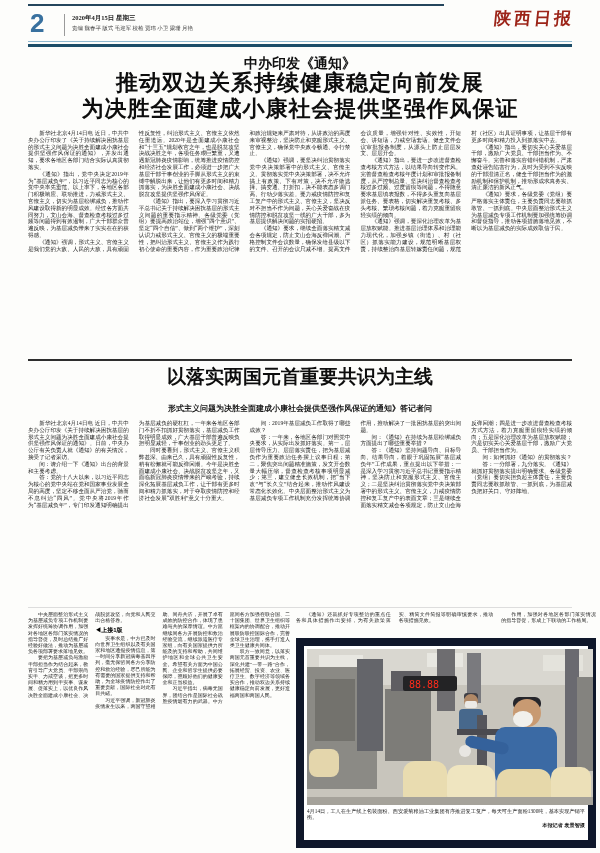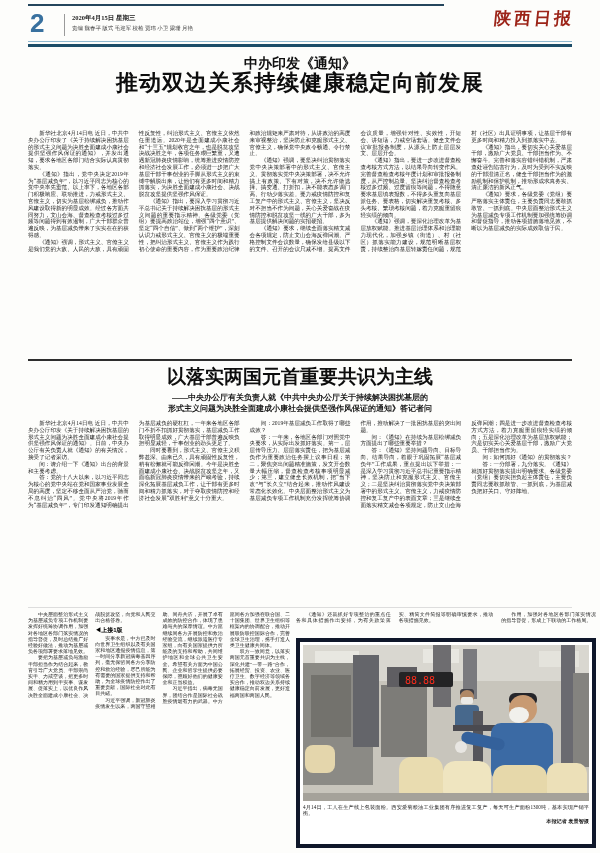--- a/index.html
+++ b/index.html
@@ -41,21 +41,21 @@
          font-size:5.6px;line-height:6.8px;color:#222;}
   .hairline{position:absolute;left:28px;top:607px;width:544px;height:1px;background:#ddd;}
   
   .band-left{left:28px;top:612px;width:262px;height:240px;column-count:4;column-gap:7px;
              font-size:5px;line-height:6.2px;color:#222;}
   .marker{font-family:"Liberation Sans",sans-serif;font-weight:bold;font-size:6px;
           margin:3px 0 2px 0;color:#000;}
   .strip{left:296px;top:612px;width:300px;height:22px;column-count:3;column-gap:8px;
          font-size:5px;line-height:6.2px;color:#222;}
   .redbox{position:absolute;left:296px;top:638px;width:300px;height:210px;box-sizing:border-box;
-          border:4px solid #0f172a;background:#fff;padding:3px;}
+          border:8px solid #0f172a;background:#fff;padding:3px;}
   .photo-frame{width:286px;height:156px;background:#c8c5bc;overflow:hidden;}
   .caption{margin-top:3px;font-size:5.2px;line-height:6.4px;text-align:justify;color:#222;}
   .credit{font-size:5.2px;text-align:right;color:#222;margin-top:1px;font-weight:bold;}
 </style>
 </head>
 <body>
 
 <div class="page">
 
   <div class="top-rule"></div>
@@ -64,37 +64,37 @@
   <div class="dateblock">
     <div class="dateline">2020年4月15日 星期三</div>
     <div class="creditline">责编 魏春平 版式 毛迎军 校检 贾玮 小卫 梁珊 月艳</div>
   </div>
   <div class="masthead">陕西日报</div>
   <div class="rule-a"></div>
   <div class="rule-b"></div>
 
   <div class="kicker">中办印发《通知》</div>
   <div class="hl hl1">推动双边关系持续健康稳定向前发展</div>
+  <div class="hl hl2">为决胜全面建成小康社会提供坚强作风保证</div>
   <div class="colbody body1">
       <p>新华社北京4月14日电 近日，中共中央办公厅印发了《关于持续解决困扰基层的形式主义问题为决胜全面建成小康社会提供坚强作风保证的通知》，并发出通知，要求各地区各部门结合实际认真贯彻落实。</p>
       <p>《通知》指出，党中央决定2019年为“基层减负年”，以习近平同志为核心的党中央率先垂范、以上率下，各地区各部门积极响应、联动推进，力戒形式主义、官僚主义，切实为基层松绑减负，推动作风建设取得新的明显成效。经过各方面共同努力，文山会海、督查检查考核过多过频等问题得到有效遏制，广大干部群众普遍反映，为基层减负带来了实实在在的获得感。</p>
       <p>《通知》强调，形式主义、官僚主义是我们党的大敌、人民的大敌，具有顽固性反复性，纠治形式主义、官僚主义依然任重道远。2020年是全面建成小康社会和“十三五”规划收官之年，也是脱贫攻坚决战决胜之年，各项任务艰巨繁重，又遭遇新冠肺炎疫情影响，统筹推进疫情防控和经济社会发展工作，必须进一步把广大基层干部干事创业的手脚从形式主义的束缚中解脱出来，让他们有更多时间和精力抓落实，为决胜全面建成小康社会、决战脱贫攻坚提供坚强作风保证。</p>
       <p>《通知》指出，要深入学习贯彻习近平总书记关于持续解决困扰基层的形式主义问题的重要指示精神。各级党委（党组）要提高政治站位，增强“四个意识”、坚定“四个自信”、做到“两个维护”，深刻认识力戒形式主义、官僚主义的极端重要性，把纠治形式主义、官僚主义作为践行初心使命的重要内容，作为重要政治纪律和政治规矩来严肃对待，从讲政治的高度来审视整治，坚决防止和克服形式主义、官僚主义，确保党中央政令畅通、令行禁止。</p>
       <p>《通知》强调，要坚决纠治贯彻落实党中央决策部署中的形式主义、官僚主义。贯彻落实党中央决策部署，决不允许搞上有政策、下有对策，决不允许做选择、搞变通、打折扣，决不能表态多调门高、行动少落实差。要力戒疫情防控和复工复产中的形式主义、官僚主义，坚决反对不担当不作为问题，关心关爱奋战在疫情防控和脱贫攻坚一线的广大干部，多为基层提供解决问题的实招硬招。</p>
       <p>《通知》要求，继续全面落实精文减会各项规定，防止文山会海反弹回潮。严格控制文件会议数量，确保发给县级以下的文件、召开的会议只减不增。提高文件会议质量，增强针对性、实效性，开短会、讲短话，力戒空话套话。健全文件会议审批报备制度，从源头上防止层层发文、层层开会。</p>
       <p>《通知》指出，要进一步改进督查检查考核方式方法，以结果导向转变作风。完善督查检查考核年度计划和审批报备制度，从严控制总量。坚决纠治督查检查考核过多过频、过度留痕等问题，不得随意要求基层填表报数，不得多头重复向基层派任务、要表格，切实解决重复考核、多头考核、繁琐考核问题，着力克服重留痕轻实绩的倾向。</p>
       <p>《通知》强调，要深化治理改革为基层放权赋能。推进基层治理体系和治理能力现代化，加强乡镇（街道）、村（社区）抓落实能力建设，规范明晰基层权责，持续整治向基层转嫁责任问题，规范村（社区）出具证明事项，让基层干部有更多时间和精力投入到抓落实中去。</p>
       <p>《通知》指出，要切实关心关爱基层干部，激励广大党员、干部担当作为、不懈奋斗。完善和落实容错纠错机制，严肃查处诬告陷害行为，及时为受到不实反映的干部澄清正名，健全干部担当作为的激励机制和保护机制，推动形成求真务实、清正廉洁的新风正气。</p>
       <p>《通知》要求，各级党委（党组）要严格落实主体责任，主要负责同志要敢抓敢管、一抓到底。中央层面整治形式主义为基层减负专项工作机制要加强统筹协调和督促指导，推动各项措施落地见效，不断以为基层减负的实际成效取信于民。</p>
     </div>
 
   <div class="sep"></div>
 
   <div class="hl3">以落实两国元首重要共识为主线</div>
-  <div class="sub sub1">——中央办公厅有关负责人就《中共中央办公厅关于持续解决困扰基层的</div>
   <div class="sub sub2">形式主义问题为决胜全面建成小康社会提供坚强作风保证的通知》答记者问</div>
   <div class="colbody body2">
       <p>新华社北京4月14日电 近日，中共中央办公厅印发《关于持续解决困扰基层的形式主义问题为决胜全面建成小康社会提供坚强作风保证的通知》。日前，中央办公厅有关负责人就《通知》的有关情况，接受了记者采访。</p>
       <p>问：请介绍一下《通知》出台的背景和主要考虑。</p>
       <p>答：党的十八大以来，以习近平同志为核心的党中央站在党和国家事业发展全局的高度，坚定不移全面从严治党，驰而不息纠治“四风”。党中央将2019年作为“基层减负年”，专门印发通知明确提出为基层减负的硬杠杠，一年来各地区各部门不折不扣抓好贯彻落实，基层减负工作取得明显成效，广大基层干部普遍反映负担明显减轻，干事创业的劲头更足了。</p>
       <p>同时要看到，形式主义、官僚主义积弊甚深、由来已久，具有顽固性反复性，稍有松懈就可能反弹回潮。今年是决胜全面建成小康社会、决战脱贫攻坚之年，又面临新冠肺炎疫情带来的严峻考验，持续深化拓展基层减负工作，让干部有更多时间和精力抓落实，对于夺取疫情防控和经济社会发展“双胜利”意义十分重大。</p>
       <p>问：2019年基层减负工作取得了哪些成效？</p>
       <p>答：一年来，各地区各部门对照党中央要求，从实际出发抓好落实。第一，层层传导压力、层层落实责任，把为基层减负作为重要政治任务摆上议事日程；第二，聚焦突出问题精准施策，发文开会数量大幅压缩，督查检查考核事项明显减少；第三，建立健全长效机制，把“当下改”与“长久立”结合起来，推动作风建设常态化长效化。中央层面整治形式主义为基层减负专项工作机制充分发挥统筹协调作用，推动解决了一批困扰基层的突出问题。</p>
       <p>问：《通知》在持续为基层松绑减负方面提出了哪些重要举措？</p>
       <p>答：《通知》坚持问题导向、目标导向、结果导向，着眼于巩固拓展“基层减负年”工作成果，重点提出以下举措：一是深入学习贯彻习近平总书记重要指示精神，坚决防止和克服形式主义、官僚主义；二是坚决纠治贯彻落实党中央决策部署中的形式主义、官僚主义，力戒疫情防控和复工复产中的表面文章；三是继续全面落实精文减会各项规定，防止文山会海反弹回潮；四是进一步改进督查检查考核方式方法，着力克服重留痕轻实绩的倾向；五是深化治理改革为基层放权赋能；六是切实关心关爱基层干部，激励广大党员、干部担当作为。</p>

